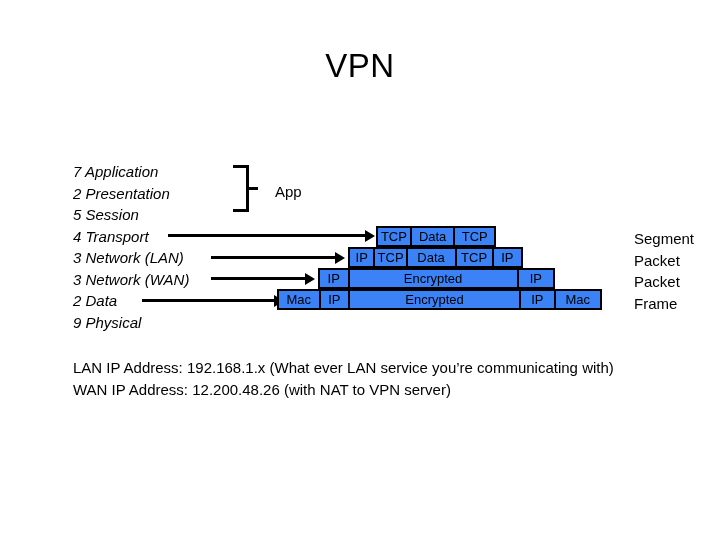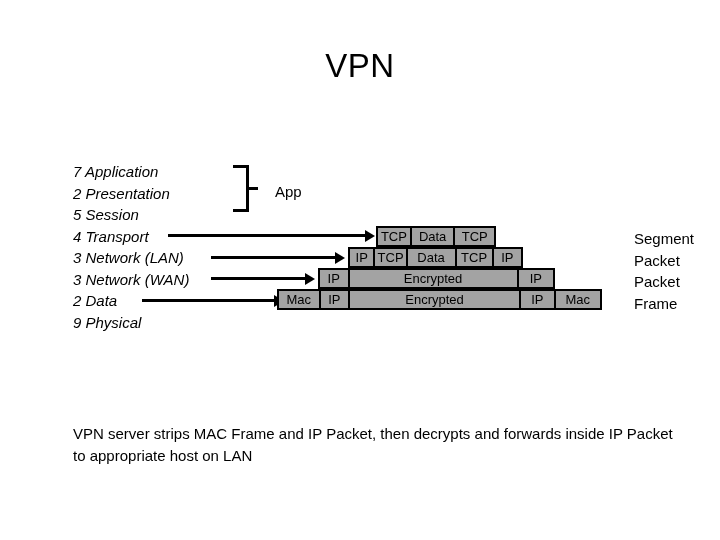--- a/index.html
+++ b/index.html
@@ -96,21 +96,21 @@
     border-bottom: 6px solid transparent;
   }
 
   
   .band {
     position: absolute;
     height: 21px;
     box-sizing: border-box;
     display: flex;
     border: 2px solid #000;
-    background: #a3a3a3;
+    background: #3b82f6;
   }
   .cell {
     box-sizing: border-box;
     border-right: 2px solid #000;
     display: flex;
     align-items: center;
     justify-content: center;
     font-size: 13px;
     line-height: 13px;
     white-space: nowrap;
@@ -209,18 +209,19 @@
     <div class="cell" style="width:45px;">Mac</div>
   </div>
 
   <div id="pdu-names">
     <div class="pdu-row">Segment</div>
     <div class="pdu-row">Packet</div>
     <div class="pdu-row">Packet</div>
     <div class="pdu-row">Frame</div>
   </div>
 
-
-  <div id="notes2">
-    <div class="note2-line">VPN server strips MAC Frame and IP Packet, then decrypts and forwards inside IP Packet to appropriate host on LAN</div>
-  </div>
+  <div id="notes">
+    <div class="note-line">LAN IP Address:  192.168.1.x (What ever LAN service you’re communicating with)</div>
+    <div class="note-line">WAN IP Address:  12.200.48.26 (with NAT to VPN server)</div>
+  </div>
+
 
 </div>
 
 </body></html>

